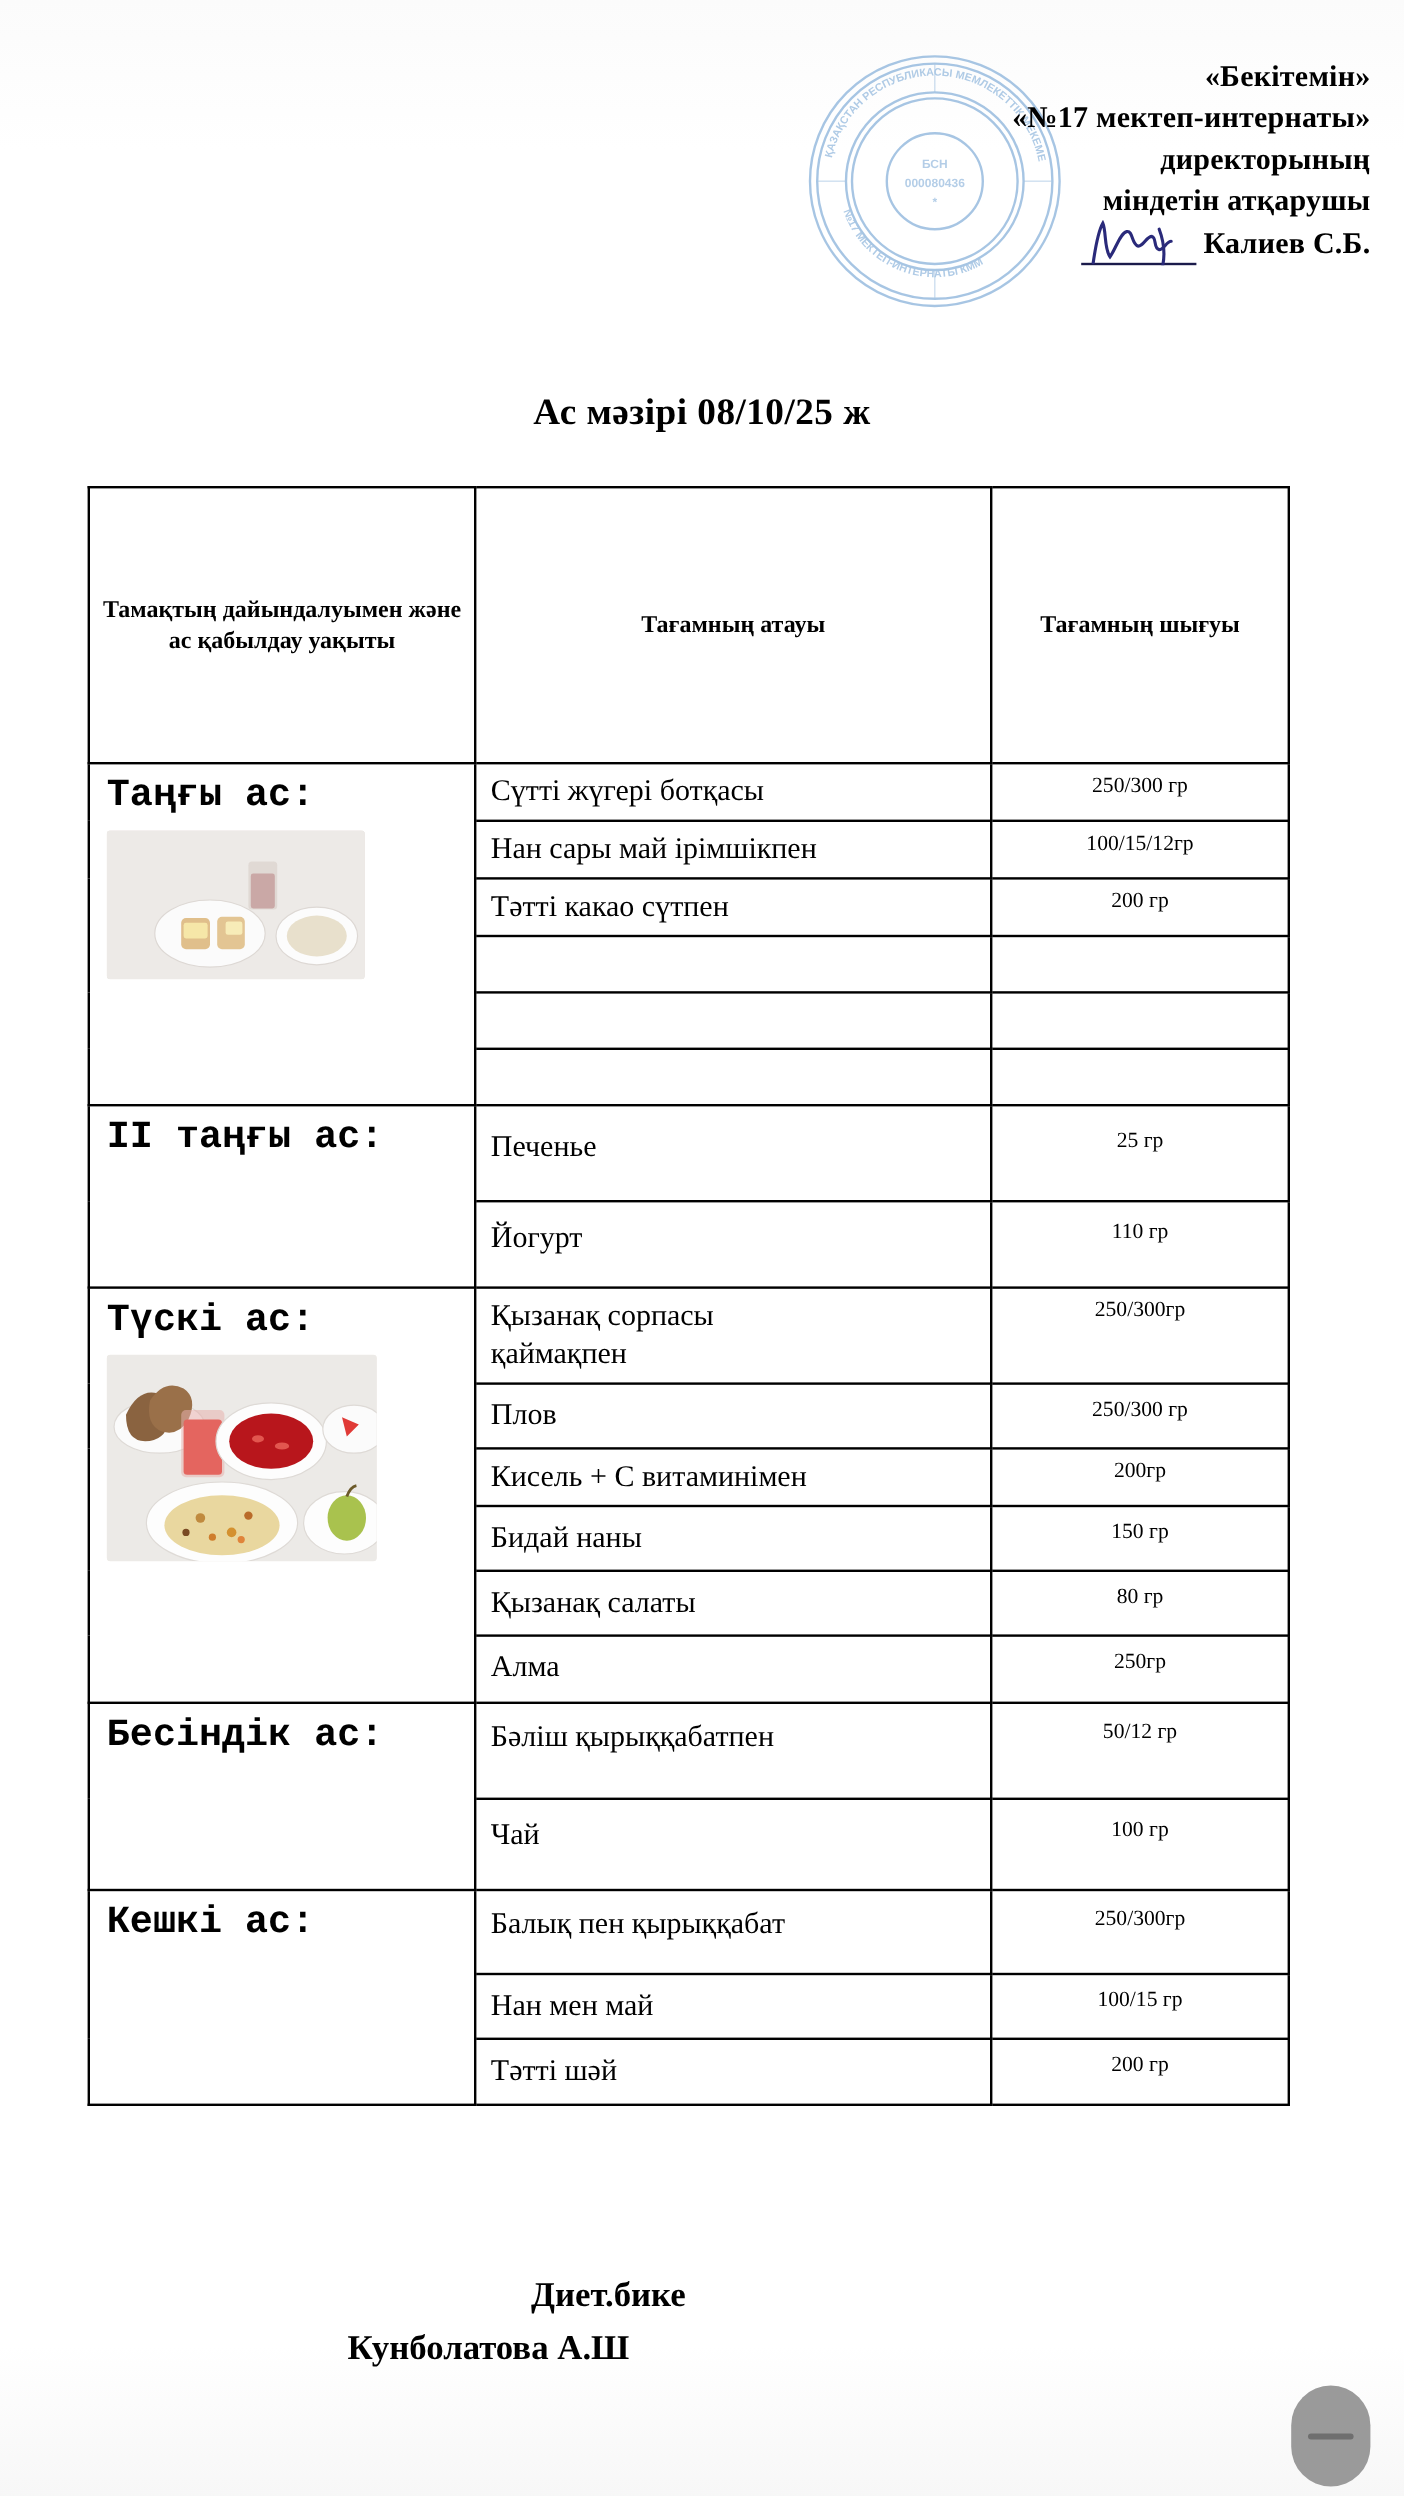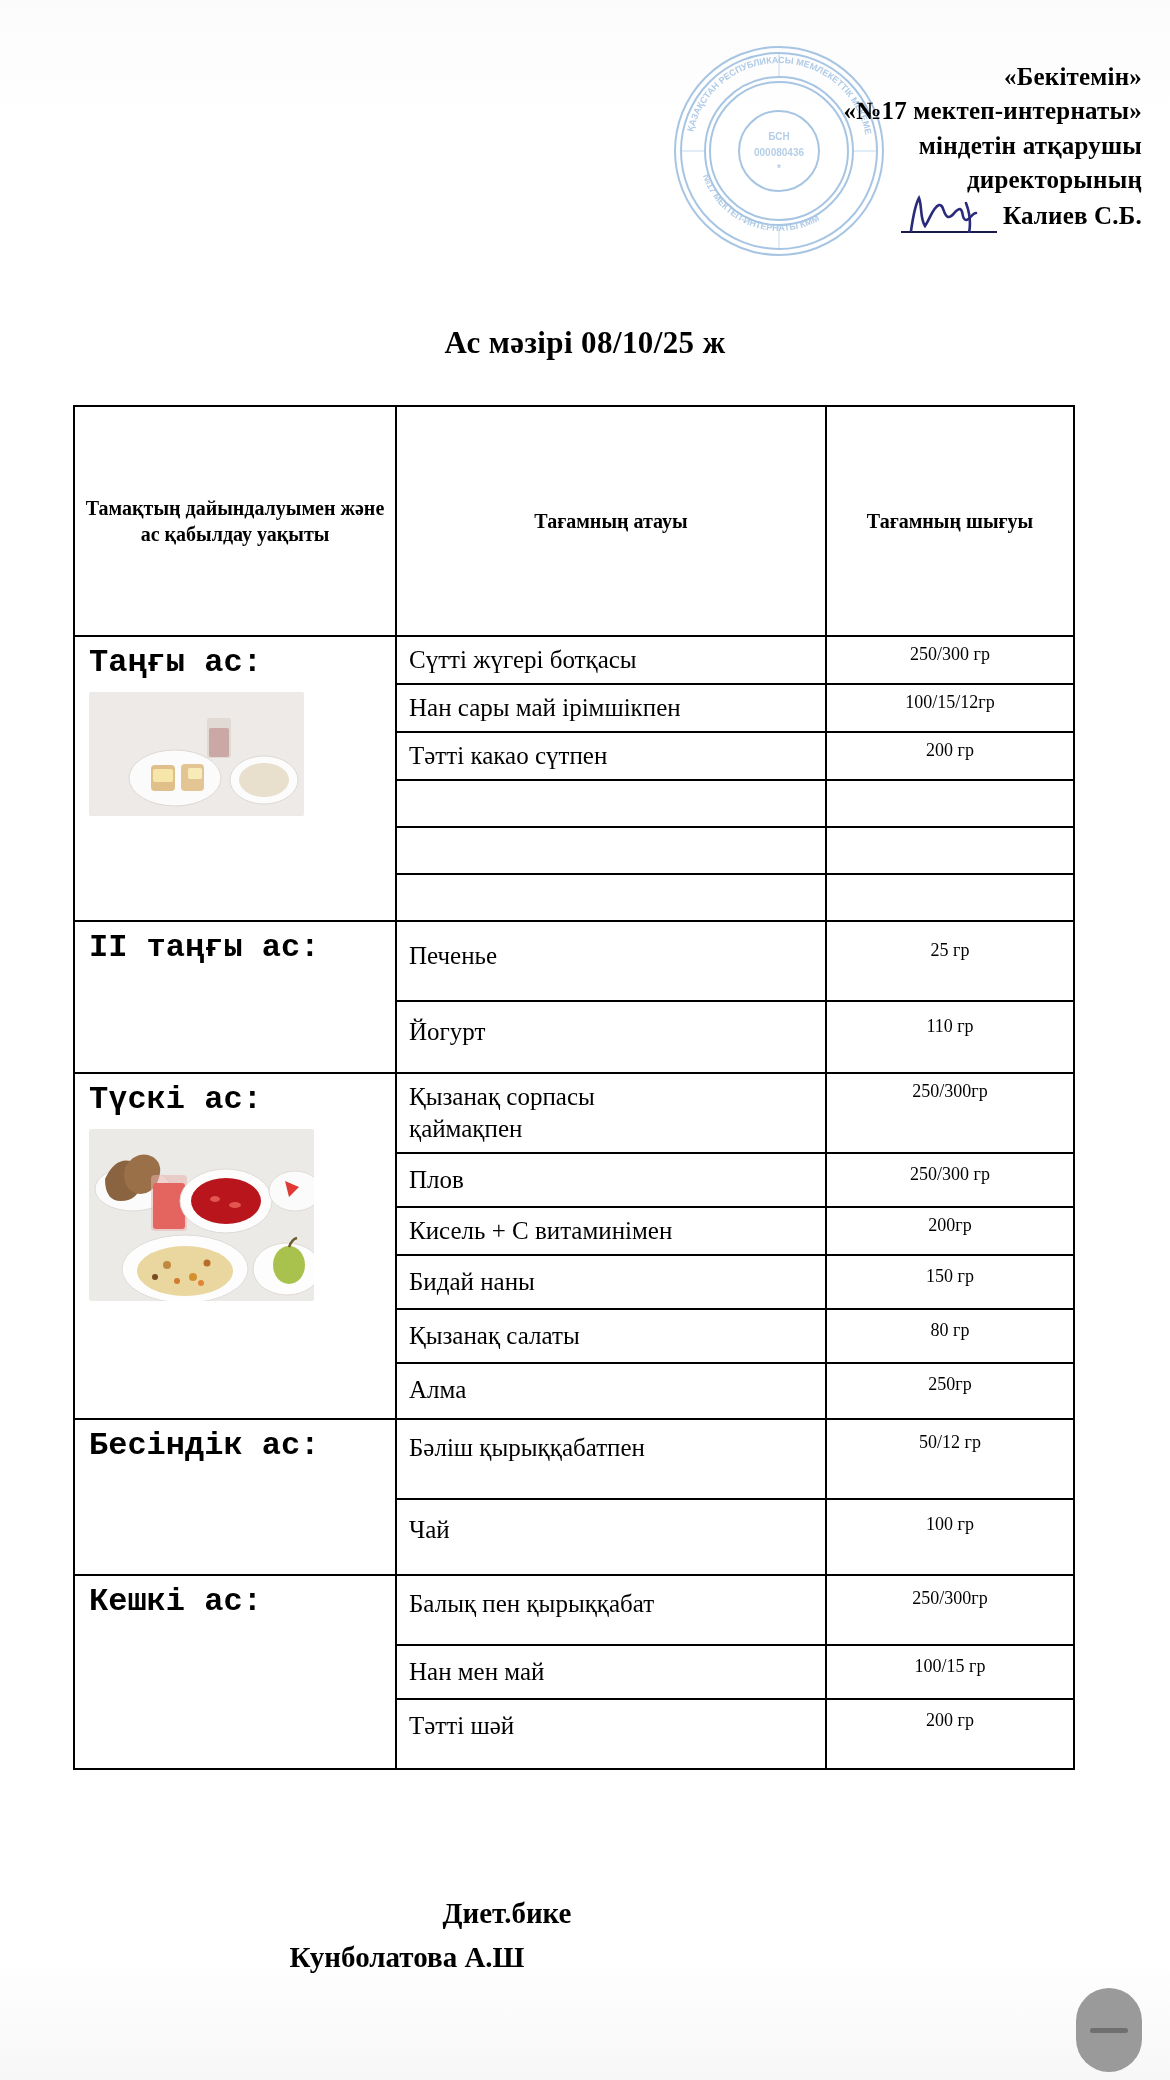--- a/index.html
+++ b/index.html
@@ -28,21 +28,20 @@
     position: absolute;
     top: 48px;
     right: 28px;
     width: 420px;
     text-align: right;
     font-weight: bold;
     font-size: 25px;
     line-height: 1.37;
     letter-spacing: .2px;
     z-index: 6;
-    margin-top: 12px;
   }
   .approval-line { white-space: nowrap; }
   .sign-line {
     display: flex;
     justify-content: flex-end;
     align-items: flex-end;
     gap: 6px;
     margin-top: 2px;
   }
   .sign-slot {
@@ -209,22 +208,22 @@
         <line x1="107" y1="181" x2="107" y2="205"></line>
         <line x1="9" y1="107" x2="33" y2="107"></line>
         <line x1="181" y1="107" x2="205" y2="107"></line>
       </g>
     </svg>
   </div>
 
   <div class="approval-block">
     <div class="approval-line">«Бекітемін»</div>
     <div class="approval-line">«№17 мектеп-интернаты»</div>
+    <div class="approval-line">директорының</div>
     <div class="approval-line">міндетін атқарушы</div>
-    <div class="approval-line">директорының</div>
     <div class="sign-line">
       <span class="sign-slot">
         <svg width="92" height="38" viewBox="0 0 92 38" xmlns="http://www.w3.org/2000/svg">
           <g fill="none" stroke="#2a2a7a" stroke-width="2.6" stroke-linecap="round">
             <path d="M8 36 C 10 22, 12 10, 16 3 C 19 10, 17 24, 22 31 C 27 24, 30 12, 36 10 C 41 9, 40 20, 45 22 C 50 23, 52 14, 57 14 C 61 15, 58 24, 63 25 C 67 25, 69 18, 73 18"></path>
             <path d="M63 8 C 66 16, 68 28, 66 38"></path>
           </g>
         </svg>
       </span>
       <span>Калиев С.Б.</span>
@@ -377,21 +376,21 @@
           <div class="meal-label">Кешкі ас:</div>
         </td>
         <td class="dish-name" style="padding-top:12px;padding-bottom:24px;">Балық пен қырыққабат</td>
         <td class="dish-qty" style="padding-top:12px;">250/300гр</td>
       </tr>
       <tr>
         <td class="dish-name" style="padding-top:10px;padding-bottom:10px;">Нан мен май</td>
         <td class="dish-qty" style="padding-top:10px;margin-left:20px;">100/15  гр</td>
       </tr>
       <tr>
-        <td class="dish-name" style="padding-top:10px;padding-bottom:26px;">Тәтті шәй</td>
+        <td class="dish-name" style="padding-top:10px;padding-bottom:11px;">Тәтті шәй</td>
         <td class="dish-qty" style="padding-top:10px;">200 гр</td>
       </tr>
     </tbody>
   </table>
 
   <div class="footer">
     <div class="role">Диет.бике</div>
     <div class="name">Кунболатова А.Ш</div>
   </div>
 

